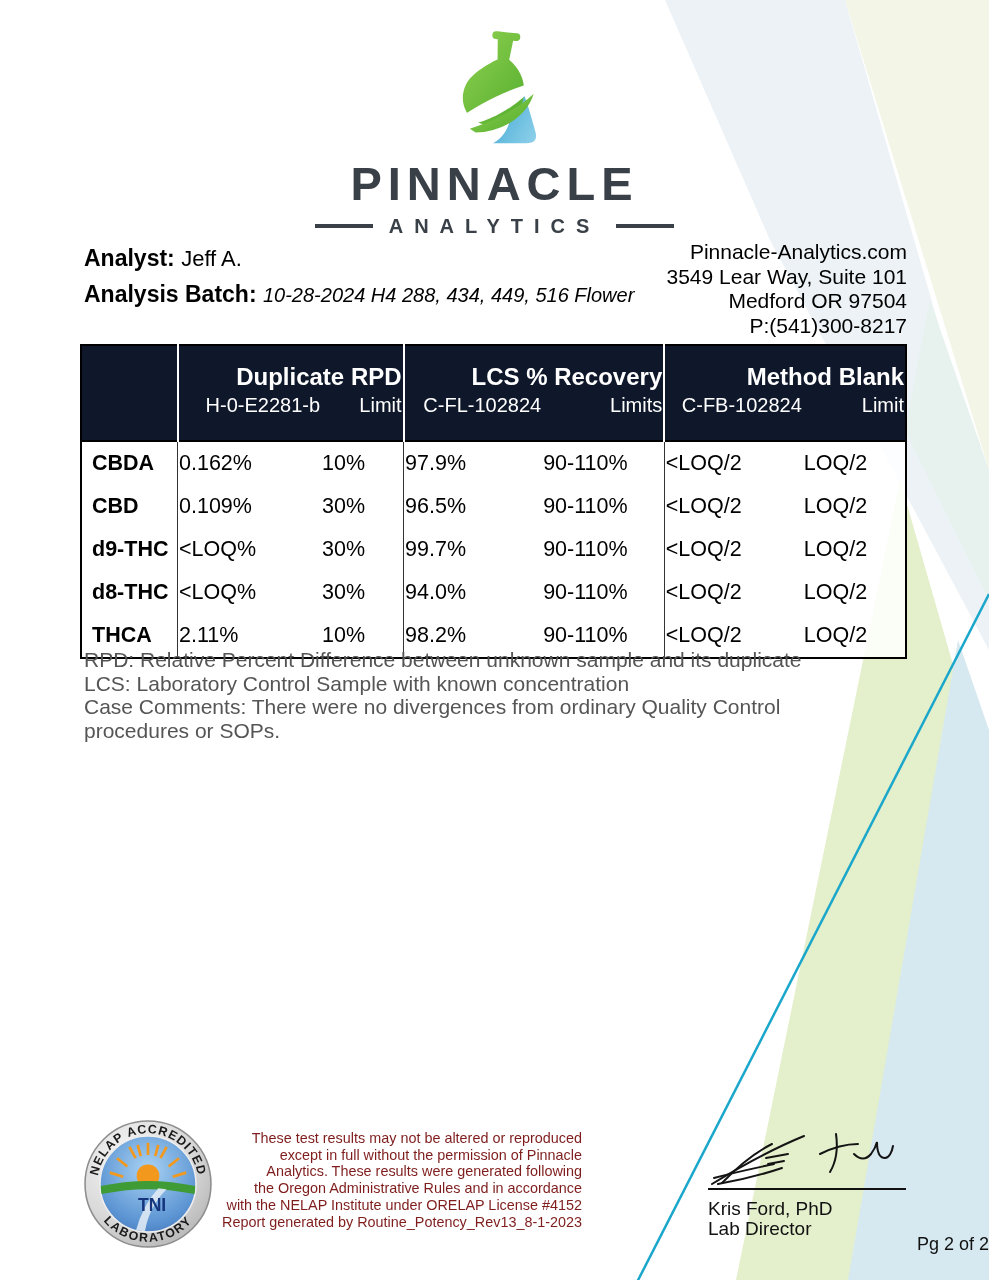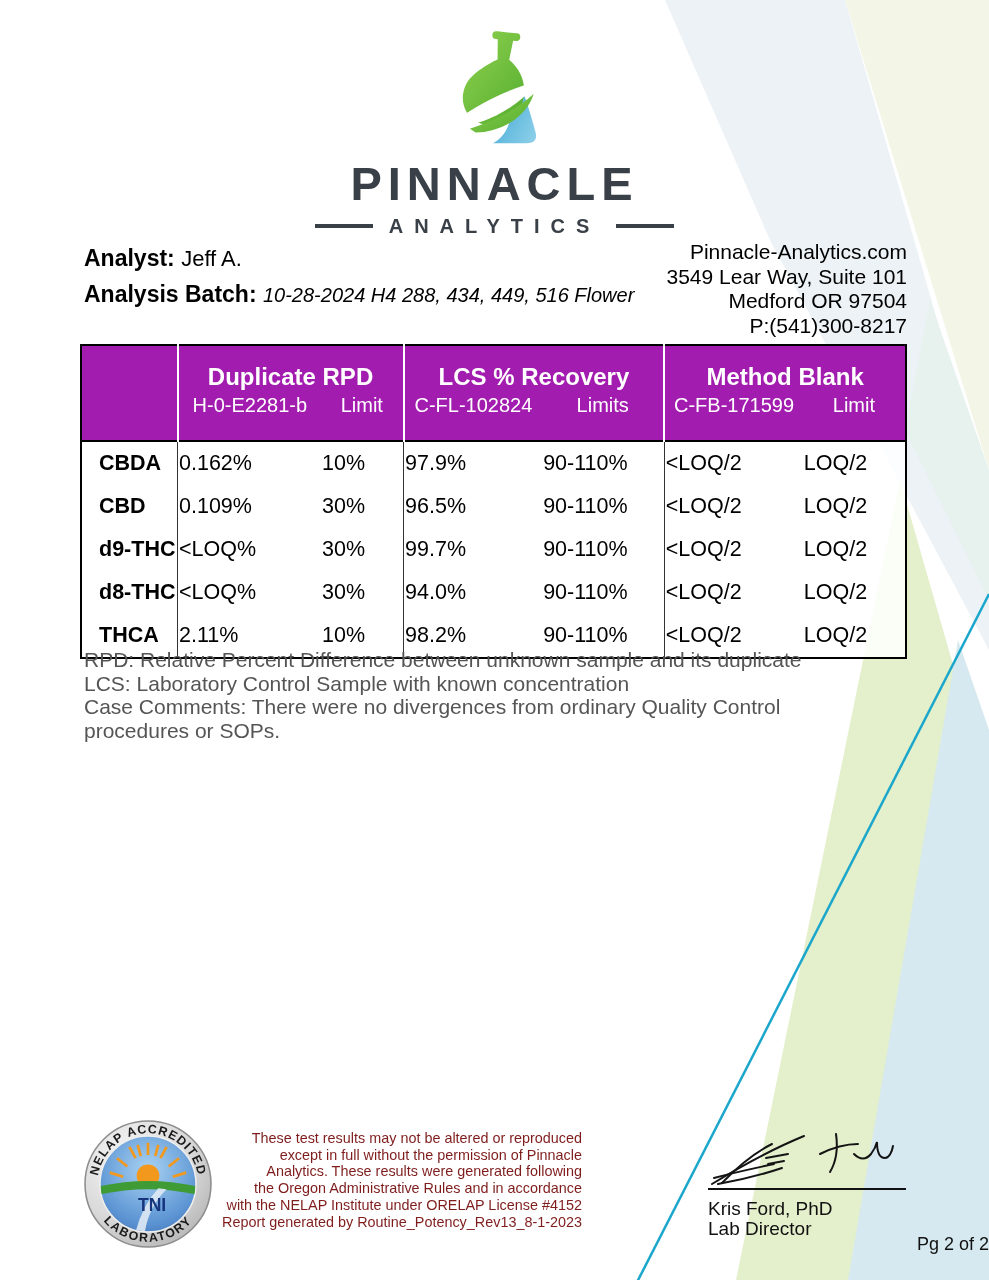--- a/index.html
+++ b/index.html
@@ -30,27 +30,27 @@
   .meta-value.italic { font-style:italic; font-size:20px; }
   .contact { text-align:right; font-size:21px; line-height:24.5px; padding-top:4px; }
 
   
   table.qc { position:absolute; top:344px; left:80px; width:827px; border-collapse:collapse;
              border:2.5px solid #000; table-layout:fixed; }
   table.qc col.c-analyte { width:11.7%; }
   table.qc col.c1 { width:17.4%; } table.qc col.c2 { width:10%; }
   table.qc col.c3 { width:16.8%; } table.qc col.c4 { width:14.8%; }
   table.qc col.c5 { width:16.8%; } table.qc col.c6 { width:12.5%; }
-  table.qc thead th { background:#a21caf; color:#fff; }
+  table.qc thead th { background:#0f172a; color:#fff;text-align:right; }
   table.qc thead { border-bottom:2.5px solid #000; }
   .group-title { font-size:24px; font-weight:700; height:44px; vertical-align:bottom; padding-bottom:2px; }
   .sub-h { font-size:20px; font-weight:400; height:36px; vertical-align:top; padding-bottom:10px; }
   .vw { border-left:2px solid #fff; }
   table.qc tbody td { font-size:21.5px; text-align:left; height:41px; background:transparent; }
-  table.qc tbody td.analyte { text-align:left; padding-left:17px; font-weight:700; }
+  table.qc tbody td.analyte { text-align:left; padding-left:10px; font-weight:700; }
   table.qc tbody td.vd { border-left:1.5px solid #333; }
   table.qc tbody { background:rgba(255,255,255,0.85); }
 
   
   .notes { position:absolute; top:648px; left:84px; width:800px; font-size:21px;
            line-height:23.5px; color:#555; }
 
   
   .seal { position:absolute; left:84px; top:1120px; }
   .disclaimer { position:absolute; left:200px; top:1130px; width:382px; text-align:right;
@@ -143,21 +143,21 @@
         <th rowspan="2"></th>
         <th colspan="2" class="group-title vw">Duplicate RPD</th>
         <th colspan="2" class="group-title vw">LCS % Recovery</th>
         <th colspan="2" class="group-title vw">Method Blank</th>
       </tr>
       <tr>
         <th class="sub-h vw">H-0-E2281-b</th>
         <th class="sub-h">Limit</th>
         <th class="sub-h vw">C-FL-102824</th>
         <th class="sub-h">Limits</th>
-        <th class="sub-h vw">C-FB-171599</th>
+        <th class="sub-h vw">C-FB-102824</th>
         <th class="sub-h">Limit</th>
       </tr>
     </thead>
     <tbody>
       <tr>
         <td class="analyte">CBDA</td>
         <td class="vd">0.162%</td>
         <td>10%</td>
         <td class="vd">97.9%</td>
         <td>90-110%</td>

